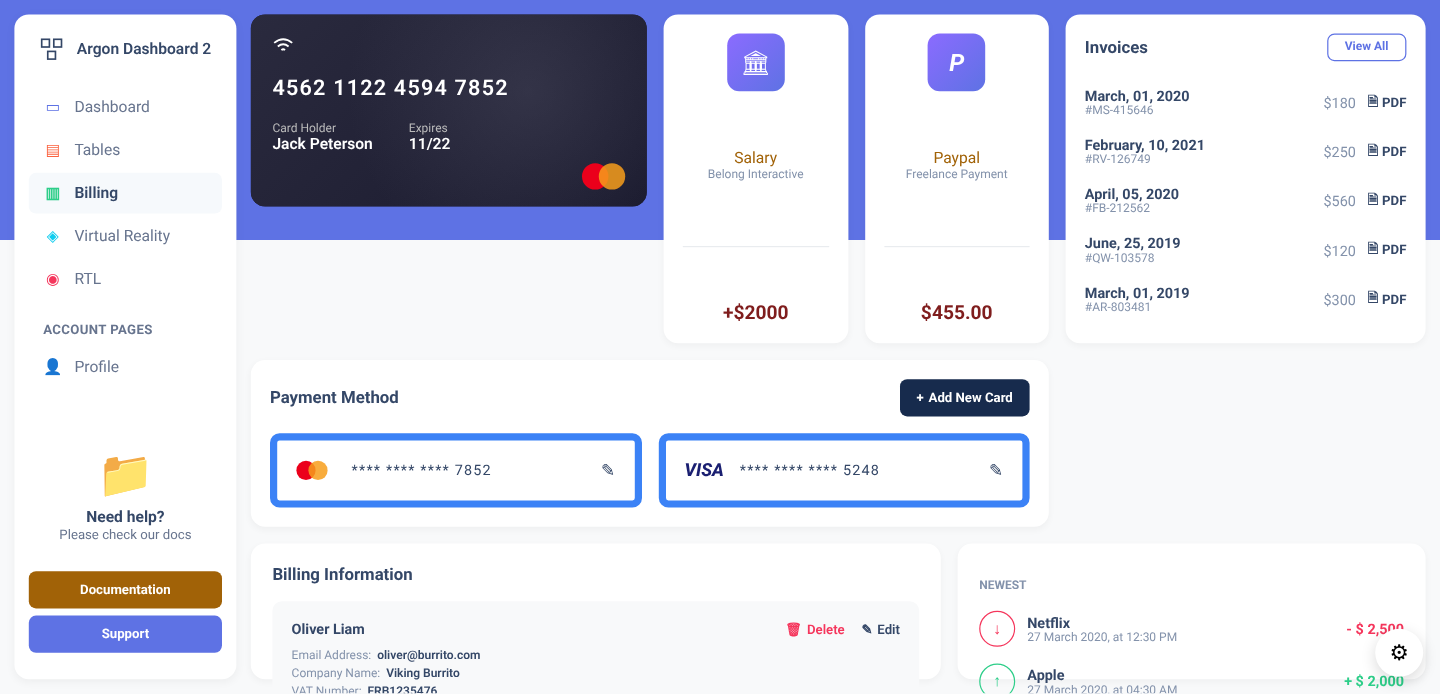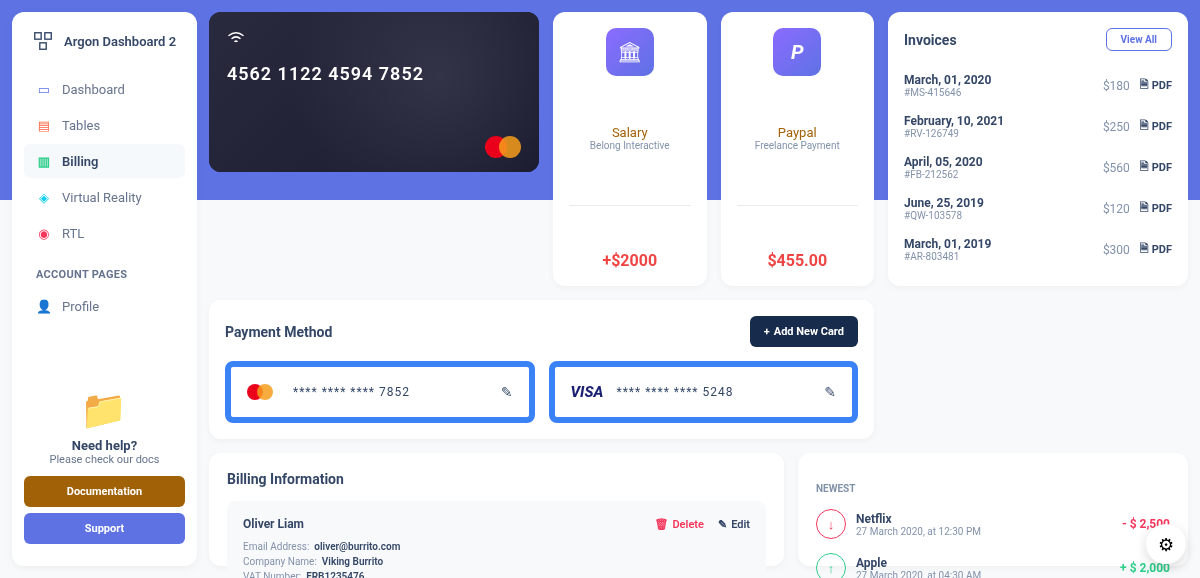--- a/index.html
+++ b/index.html
@@ -9,21 +9,21 @@
 .sidebar{width:185px;background:#fff;border-radius:12px;margin:12px 0 12px 12px;padding:16px 12px;display:flex;flex-direction:column;box-shadow:0 2px 8px rgba(0,0,0,.05)}
 .logo{display:flex;align-items:center;gap:8px;font-size:13px;font-weight:600;color:#344767;margin-bottom:18px;padding-left:6px}
 .logo-icon{width:26px;height:26px;display:flex;align-items:center;justify-content:center}
 .nav-item{display:flex;align-items:center;gap:10px;padding:9px 12px;border-radius:6px;font-size:13px;color:#67748e;cursor:pointer;margin-bottom:2px}
 .nav-item.active{background:#f6f9fc;color:#344767;font-weight:600}
 .nav-icon{width:16px;height:16px;display:inline-flex;align-items:center;justify-content:center;font-size:13px}
 .nav-section{font-size:11px;font-weight:700;color:#67748e;margin:16px 0 8px 12px;letter-spacing:.3px}
 .sidebar-bottom{margin-top:auto;text-align:center}
 .help-icon{font-size:38px;margin-bottom:6px}
 .help-title{font-size:13px;font-weight:700;color:#344767}
-.help-sub{font-size:11px;color:#67748e;margin-bottom:10px}
+.help-sub{font-size:11px;color:#67748e;margin-bottom:24px}
 .btn{border:none;border-radius:6px;padding:9px;font-size:11px;font-weight:700;cursor:pointer;width:100%;margin-bottom:6px}
 .btn-dark{background:#a16207;color:#fff}
 .btn-primary{background:#5e72e4;color:#fff}
 .main{flex:1;padding:12px;display:flex;flex-direction:column;gap:14px;overflow:hidden}
 .row{display:flex;gap:14px}
 .card{background:#fff;border-radius:12px;box-shadow:0 2px 6px rgba(0,0,0,.04)}
 .credit-card{flex:0 0 330px;height:160px;background:#1a1a2e;border-radius:12px;padding:18px;color:#fff;position:relative;overflow:hidden}
 .credit-card::before{content:"";position:absolute;inset:0;background:radial-gradient(circle at 70% 40%,rgba(80,80,100,.4),transparent 60%),linear-gradient(135deg,#2a2a3e,#1a1a2e)}
 .cc-content{position:relative;z-index:1}
 .cc-wifi{font-size:16px;margin-bottom:14px}
@@ -33,21 +33,21 @@
 .cc-value{font-size:13px;font-weight:600}
 .cc-logo{position:absolute;bottom:14px;right:18px;z-index:2;display:flex}
 .mc-circle{width:22px;height:22px;border-radius:50%}
 .mc-red{background:#eb001b}
 .mc-yellow{background:#f79e1b;margin-left:-8px;opacity:.85}
 .info-card{flex:1;padding:16px;text-align:center;display:flex;flex-direction:column;align-items:center;justify-content:space-between}
 .info-icon{width:48px;height:48px;background:linear-gradient(135deg,#8b6bff,#5e72e4);border-radius:10px;display:flex;align-items:center;justify-content:center;color:#fff;font-size:20px;margin-bottom:10px}
 .info-title{font-size:13px;font-weight:400;color:#a16207}
 .info-sub{font-size:10px;color:#8392ab;margin-bottom:10px}
 .info-divider{height:1px;background:#e9ecef;width:100%;margin:6px 0}
-.info-amount{font-size:16px;font-weight:700;color:#ef4444}
+.info-amount{font-size:16px;font-weight:700;color:#7f1d1d}
 .invoices-card{flex:0 0 300px;padding:16px}
 .card-header{display:flex;align-items:center;justify-content:space-between;margin-bottom:14px}
 .card-title{font-size:14px;font-weight:700;color:#344767}
 .btn-outline{border:1px solid #5e72e4;background:#fff;color:#5e72e4;border-radius:6px;padding:5px 14px;font-size:10px;font-weight:700;cursor:pointer}
 .invoice-row{display:flex;align-items:center;justify-content:space-between;padding:8px 0}
 .invoice-date{font-size:12px;font-weight:700;color:#344767}
 .invoice-id{font-size:10px;color:#8392ab}
 .invoice-right{display:flex;align-items:center;gap:10px}
 .invoice-amt{font-size:12px;color:#8392ab}
 .invoice-pdf{font-size:11px;color:#344767;font-weight:700;display:flex;align-items:center;gap:3px}
@@ -140,20 +140,30 @@
       <div class="credit-card">
         <div class="cc-content">
           <div class="cc-wifi">
             <svg width="18" height="14" viewBox="0 0 24 18" fill="none" stroke="#fff" stroke-width="2">
                 <path d="M2 6 Q12 -2 22 6"></path>
                 <path d="M6 10 Q12 5 18 10"></path>
                 <path d="M10 14 Q12 12 14 14"></path>
               </svg>
           </div>
           <div class="cc-number">4562   1122   4594   7852</div>
+          <div class="cc-bottom">
+            <div>
+              <div class="cc-label">Card Holder</div>
+              <div class="cc-value">Jack Peterson</div>
+            </div>
+            <div>
+              <div class="cc-label">Expires</div>
+              <div class="cc-value">11/22</div>
+            </div>
+          </div>
         </div>
         <div class="cc-logo">
             <div class="mc-circle mc-red"></div>
             <div class="mc-circle mc-yellow"></div>
           </div>
       </div>
 
       <div class="card info-card">
         <div class="info-icon">🏛</div>
         <div>

